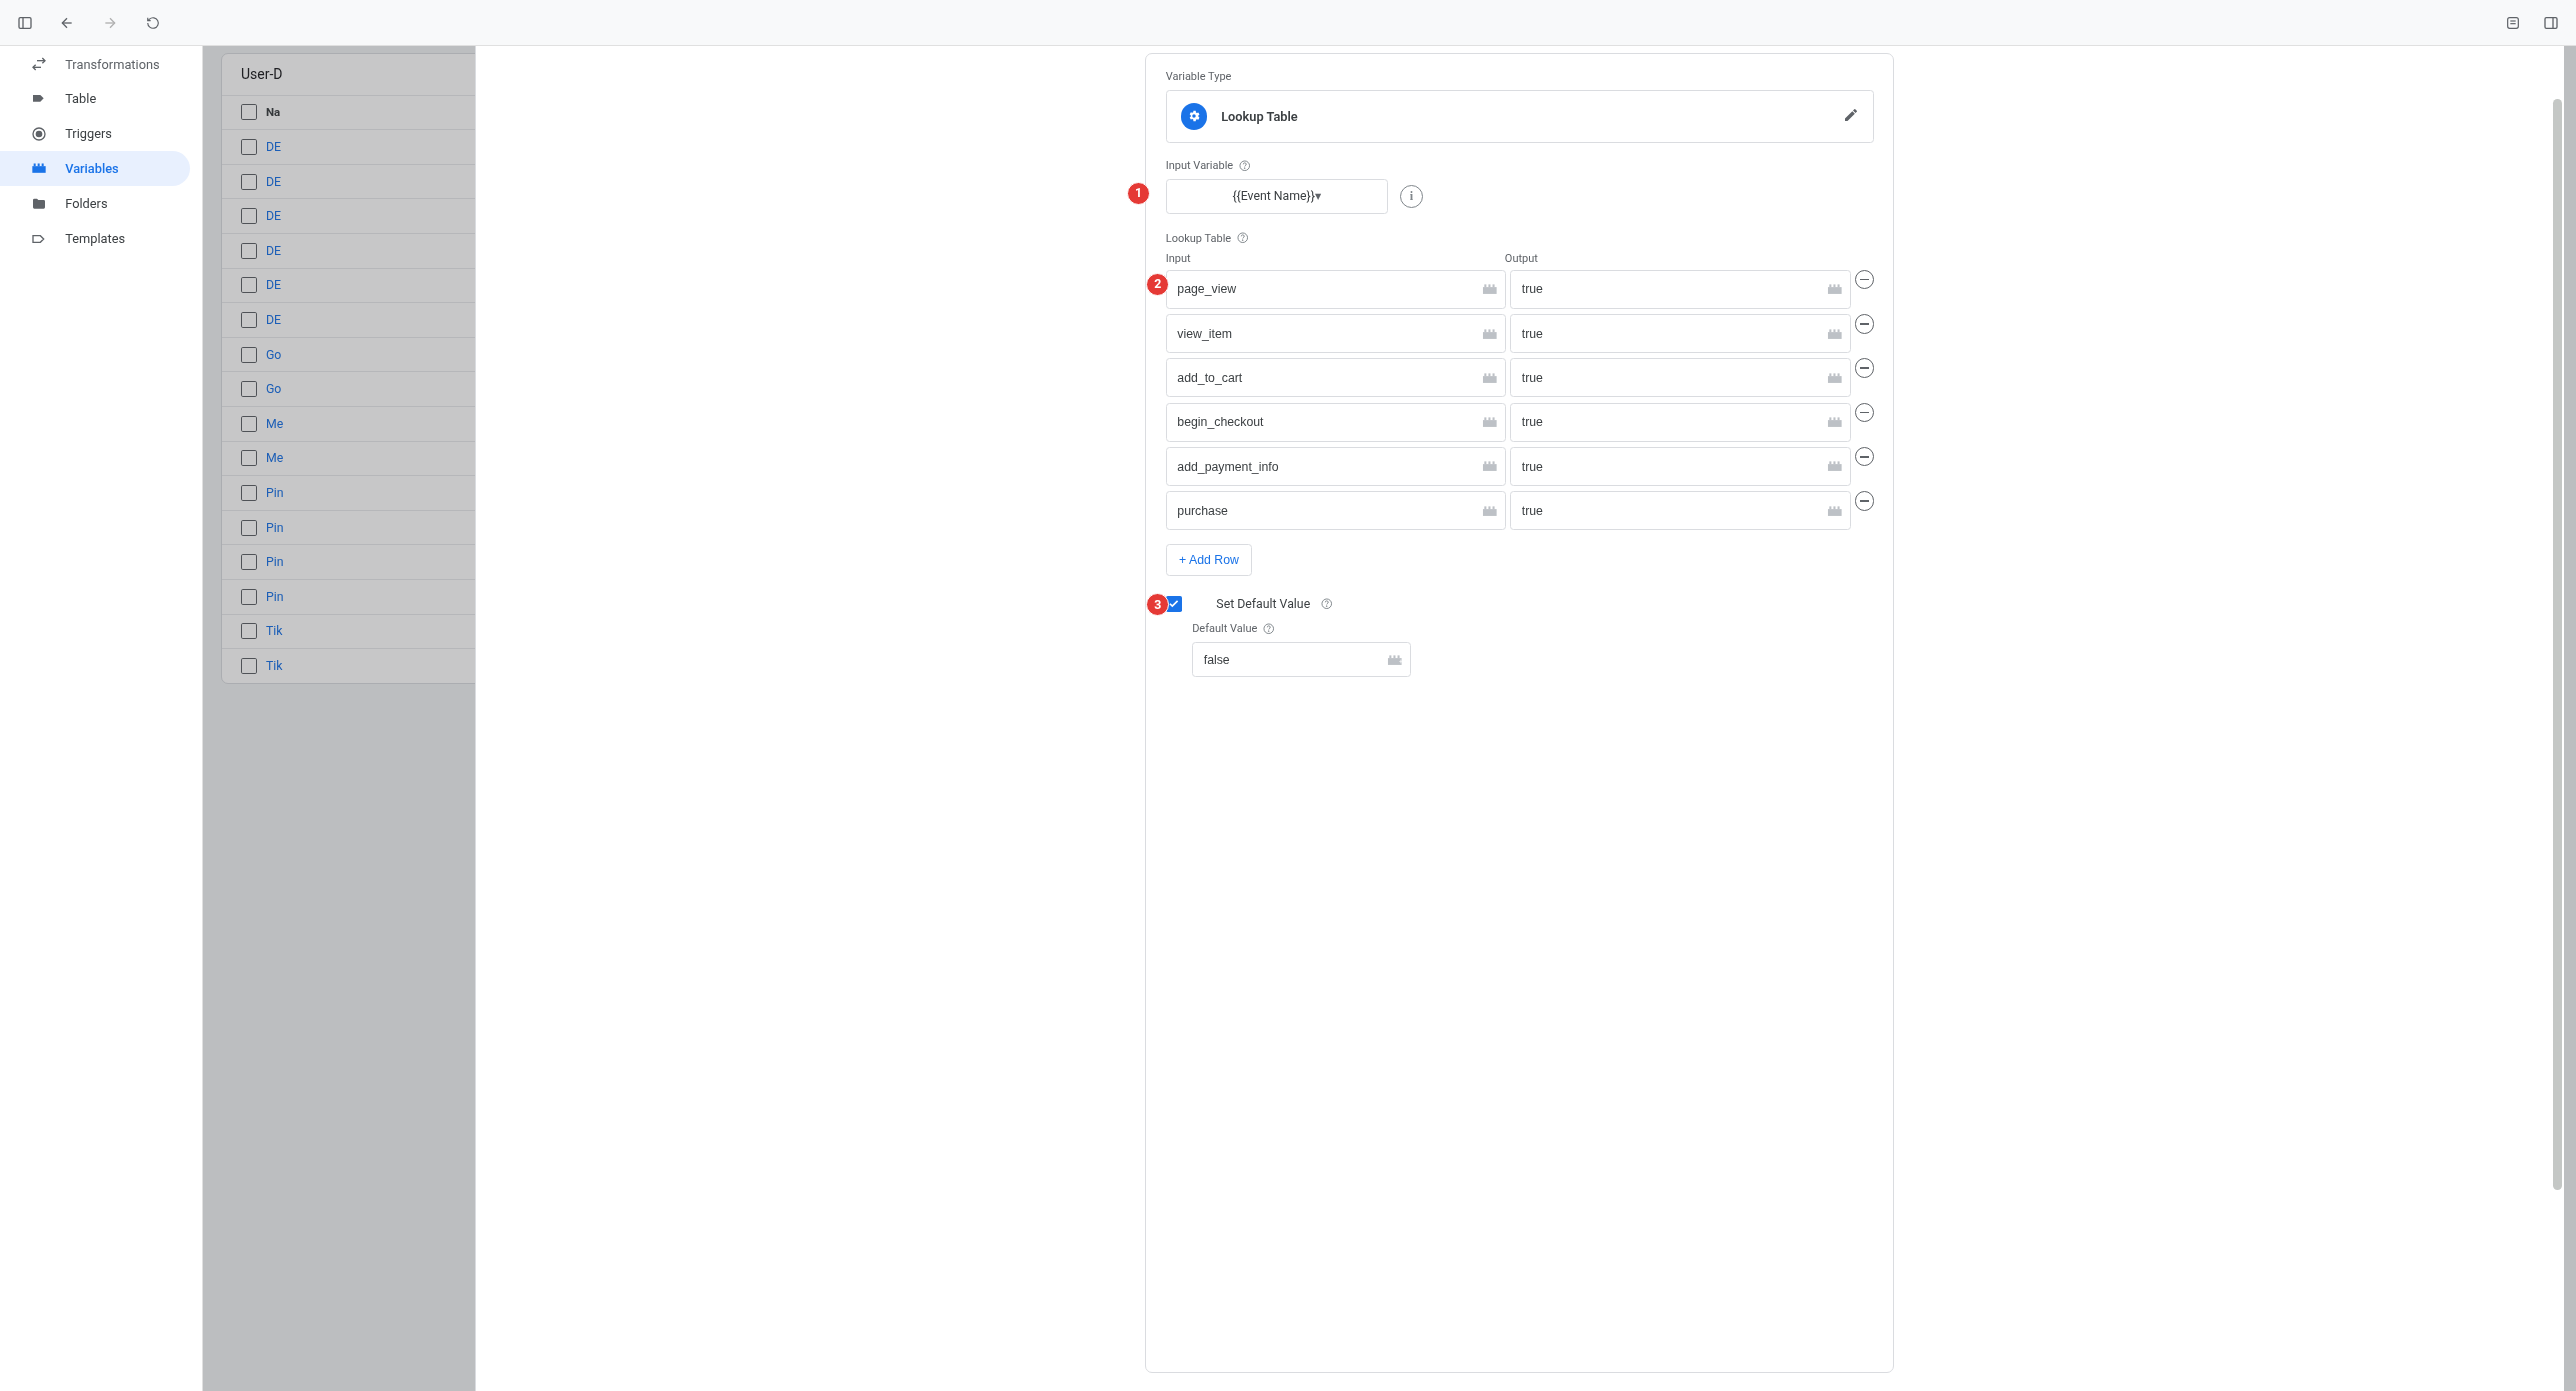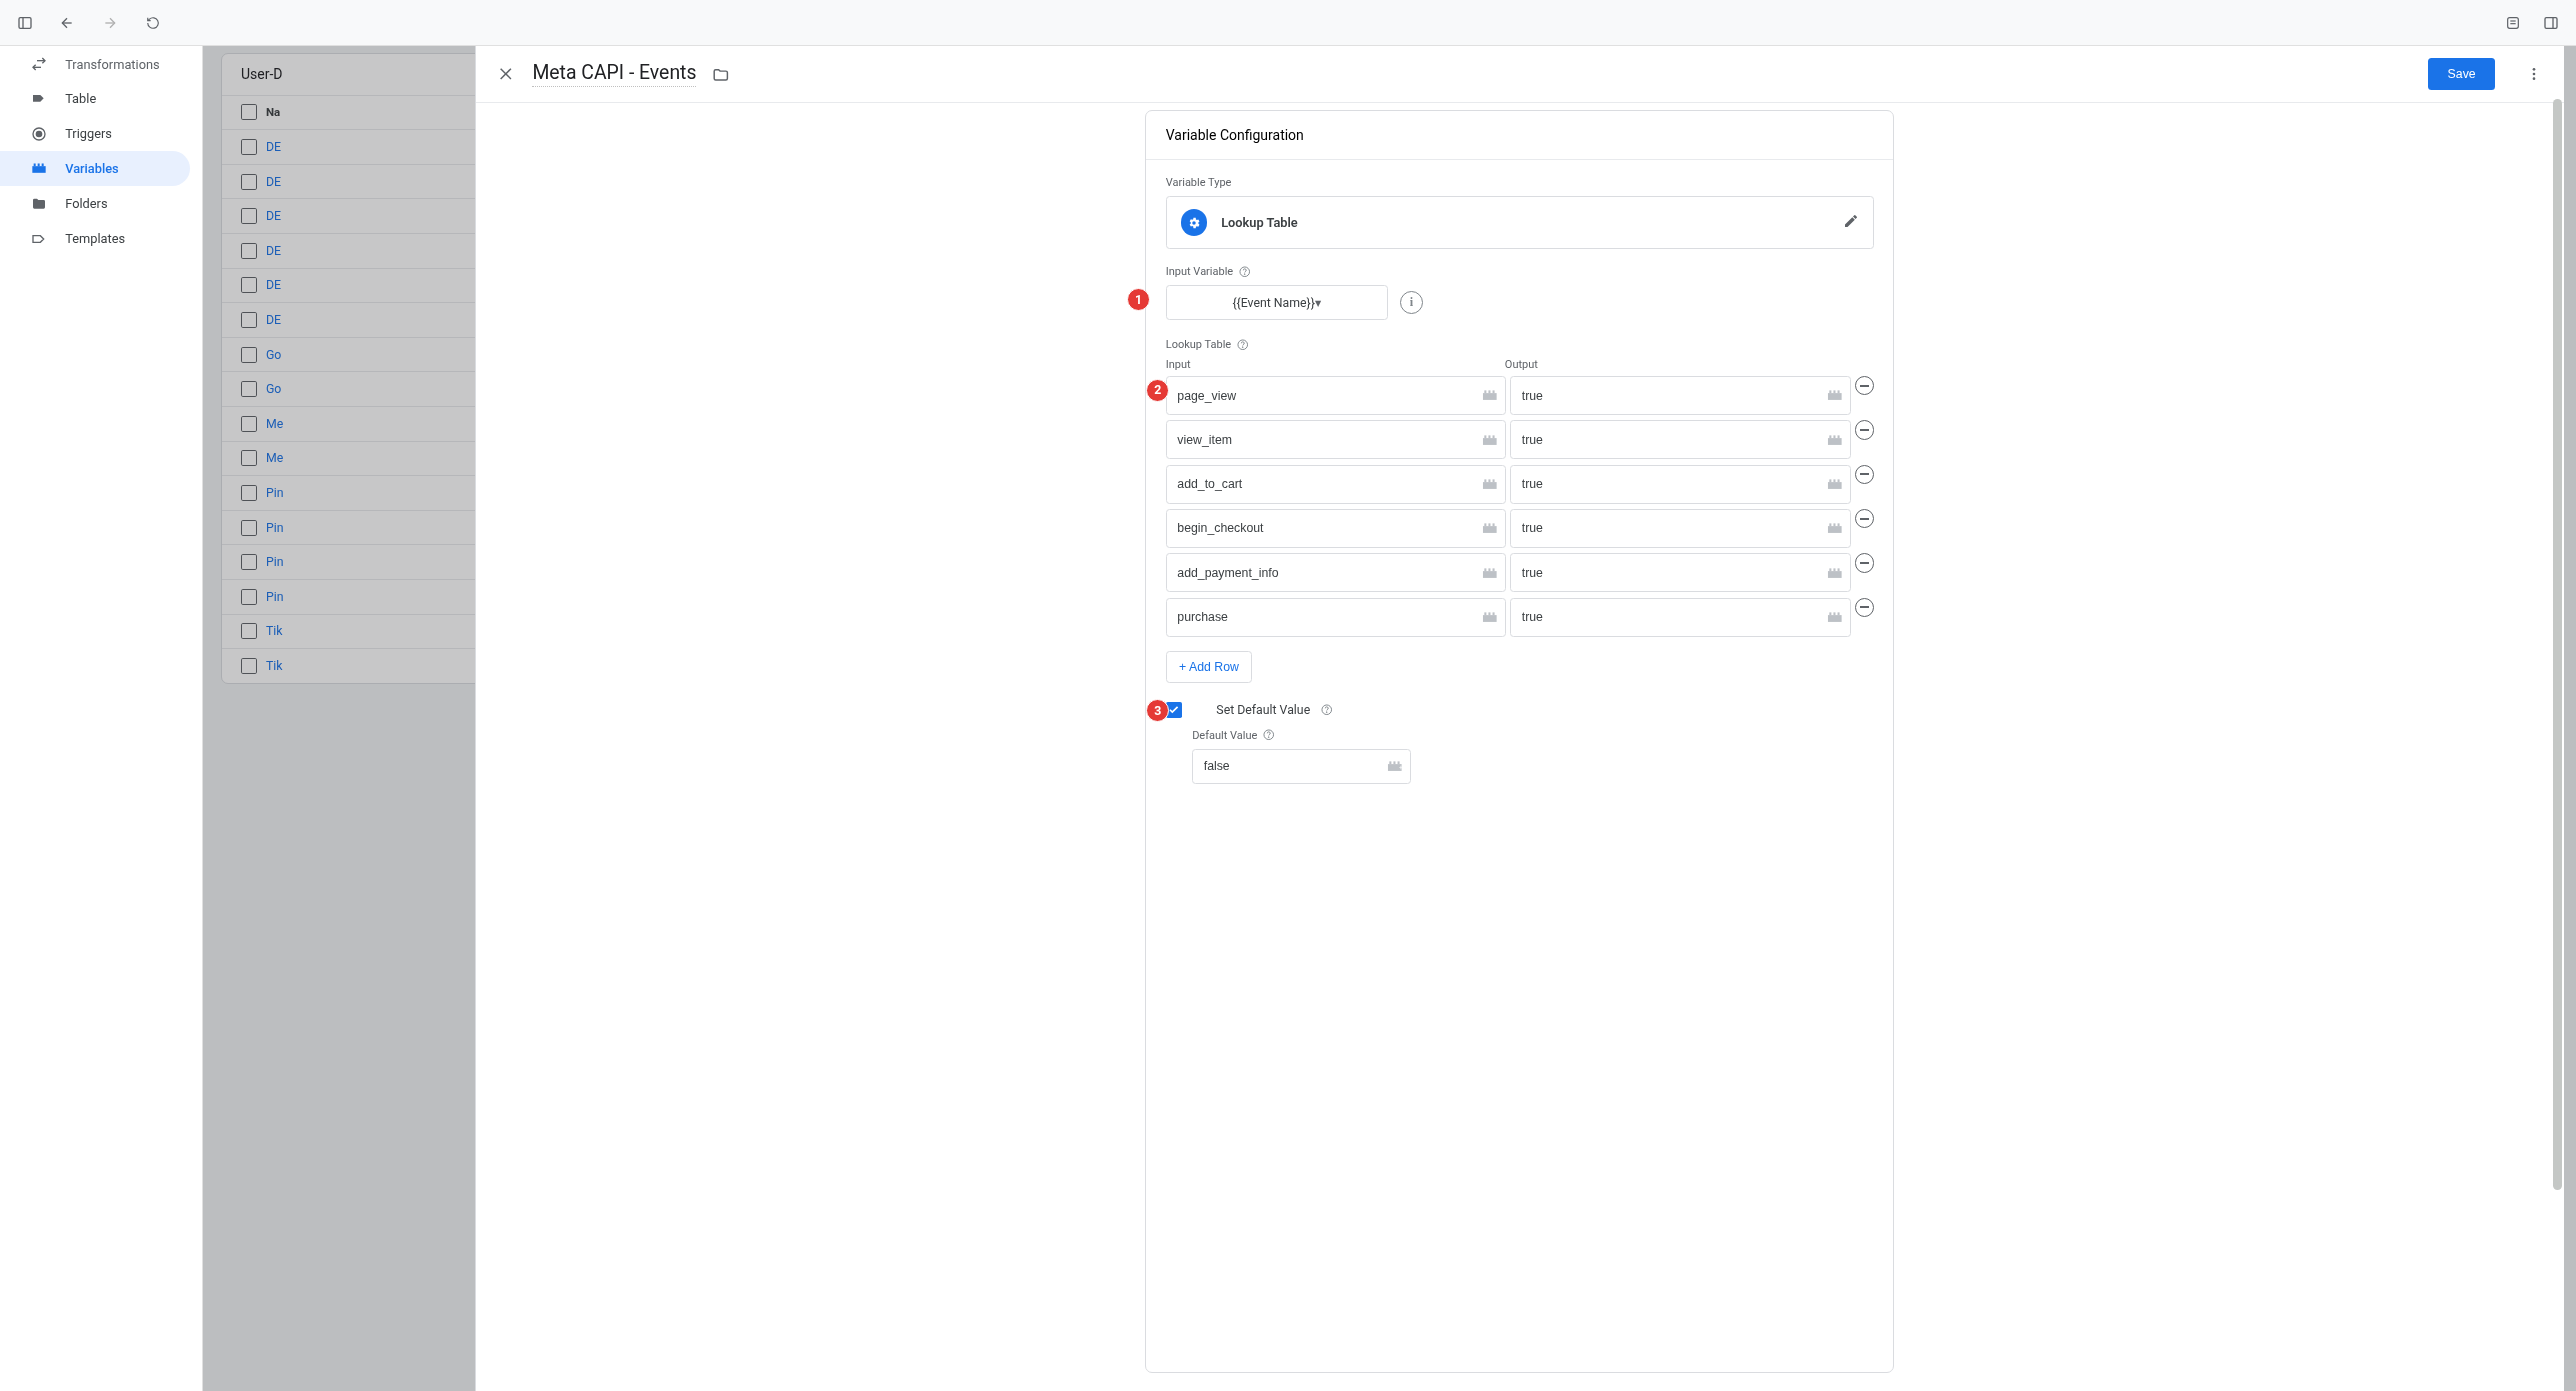--- a/index.html
+++ b/index.html
@@ -499,47 +499,23 @@
               <span class="checkbox"></span>
             </span>
             <span>Tik</span>
           </div>
         </div>
     </div>
 
     <div class="scrim"></div>
 
     <div class="panel">
-      <div class="panel-header">
-        <span class="panel-close">
-          <svg width="17.6" height="17.6" viewBox="0 0 24 24" fill="none" stroke="currentColor" stroke-width="2">
-              <line x1="5" y1="5" x2="19" y2="19"></line>
-              <line x1="19" y1="5" x2="5" y2="19"></line>
-            </svg>
-        </span>
-        <span class="panel-title">Meta CAPI - Events</span>
-        <span class="panel-folder-icon">
-          <svg width="17.6" height="17.6" viewBox="0 0 24 24" fill="none" stroke="currentColor" stroke-width="2">
-              <path d="M3 7a2 2 0 0 1 2-2h4l2 2h8a2 2 0 0 1 2 2v8a2 2 0 0 1-2 2H5a2 2 0 0 1-2-2z"></path>
-            </svg>
-        </span>
-        <span class="spacer"></span>
-        <button class="save-btn">Save</button>
-        <span class="kebab">
-          <svg width="16" height="16" viewBox="0 0 24 24" fill="currentColor">
-              <circle cx="12" cy="5" r="2"></circle>
-              <circle cx="12" cy="12" r="2"></circle>
-              <circle cx="12" cy="19" r="2"></circle>
-            </svg>
-        </span>
-      </div>
 
       <div class="panel-body">
         <div class="config-card">
-          <div class="config-card-title">Variable Configuration</div>
 
           <div class="config-section">
             <div class="mini-label">
               <span>Variable Type</span>
             </div>
             <div class="type-row">
               <span class="type-icon">
                 <svg width="14" height="14" viewBox="0 0 24 24" fill="currentColor">
                     <circle cx="12" cy="12" r="9" fill="#fff" opacity="0"></circle>
                     <path d="M19.4 13a7.5 7.5 0 0 0 0-2l2-1.6-2-3.4-2.4.9a7.5 7.5 0 0 0-1.7-1L15 3h-4l-.3 2.5a7.5 7.5 0 0 0-1.7 1l-2.4-.9-2 3.4L6.6 11a7.5 7.5 0 0 0 0 2l-2 1.6 2 3.4 2.4-.9a7.5 7.5 0 0 0 1.7 1L11 21h4l.3-2.5a7.5 7.5 0 0 0 1.7-1l2.4.9 2-3.4zM12 15a3 3 0 1 1 3-3 3 3 0 0 1-3 3z"></path>

